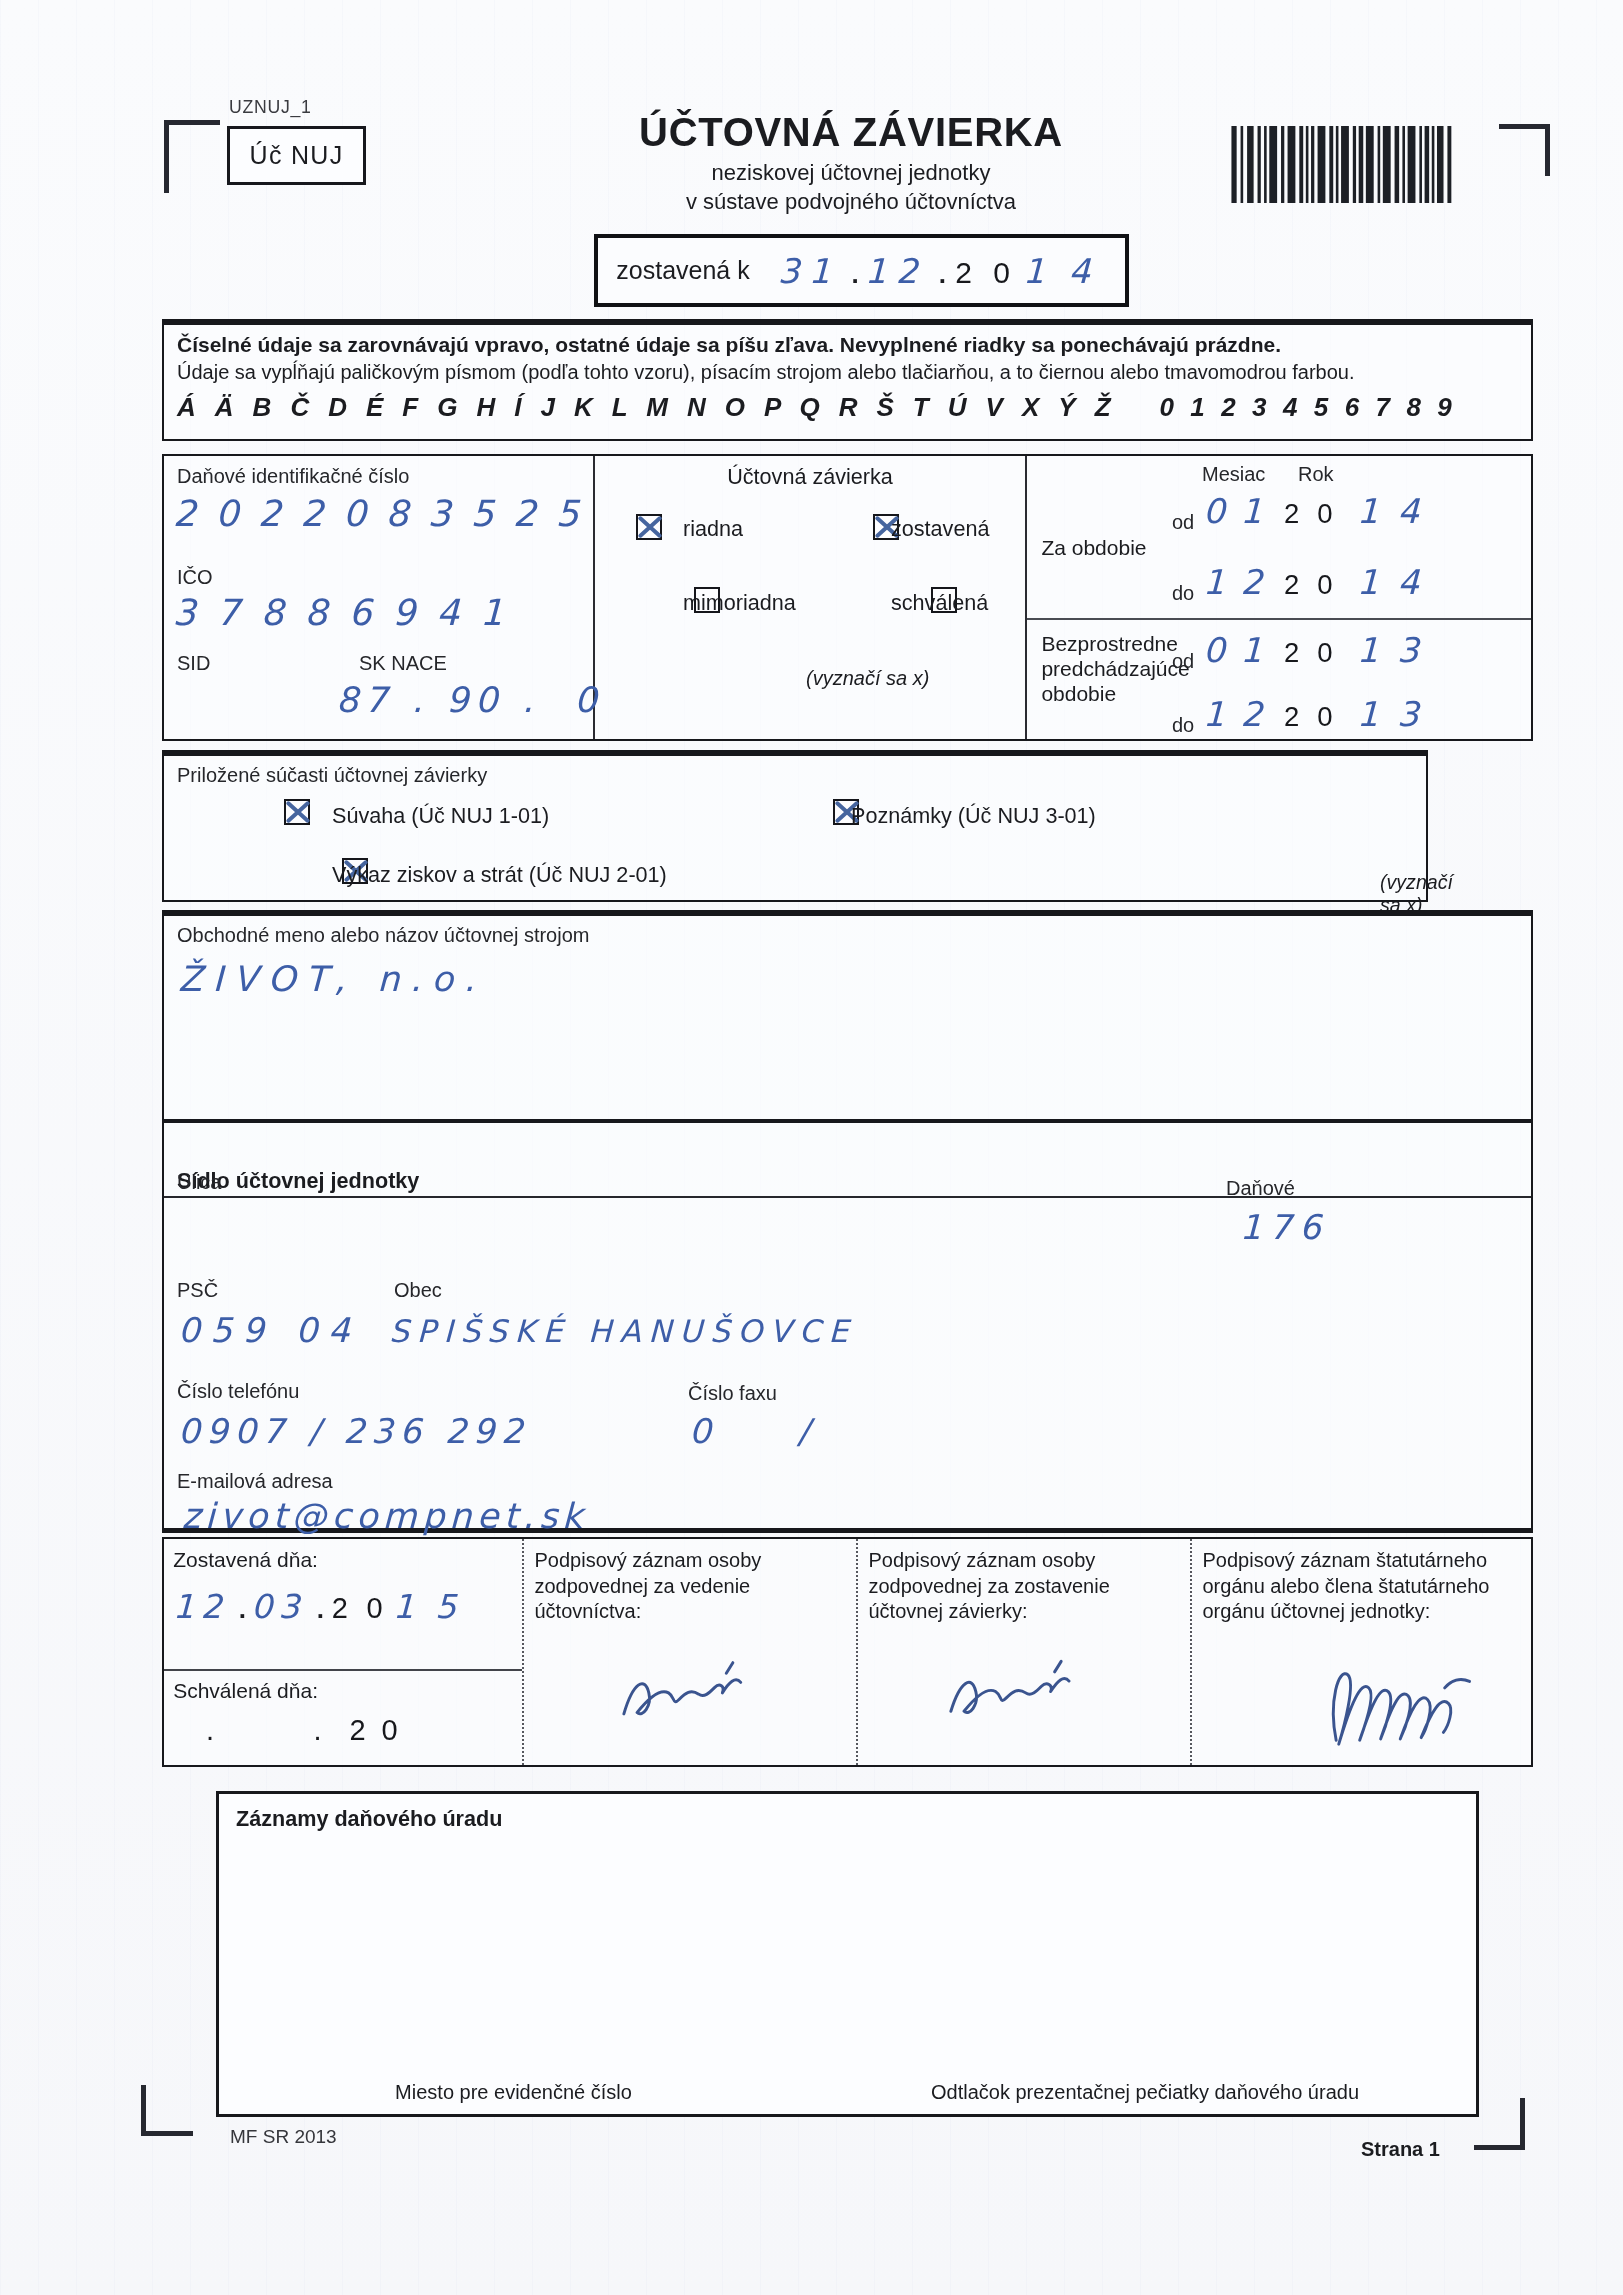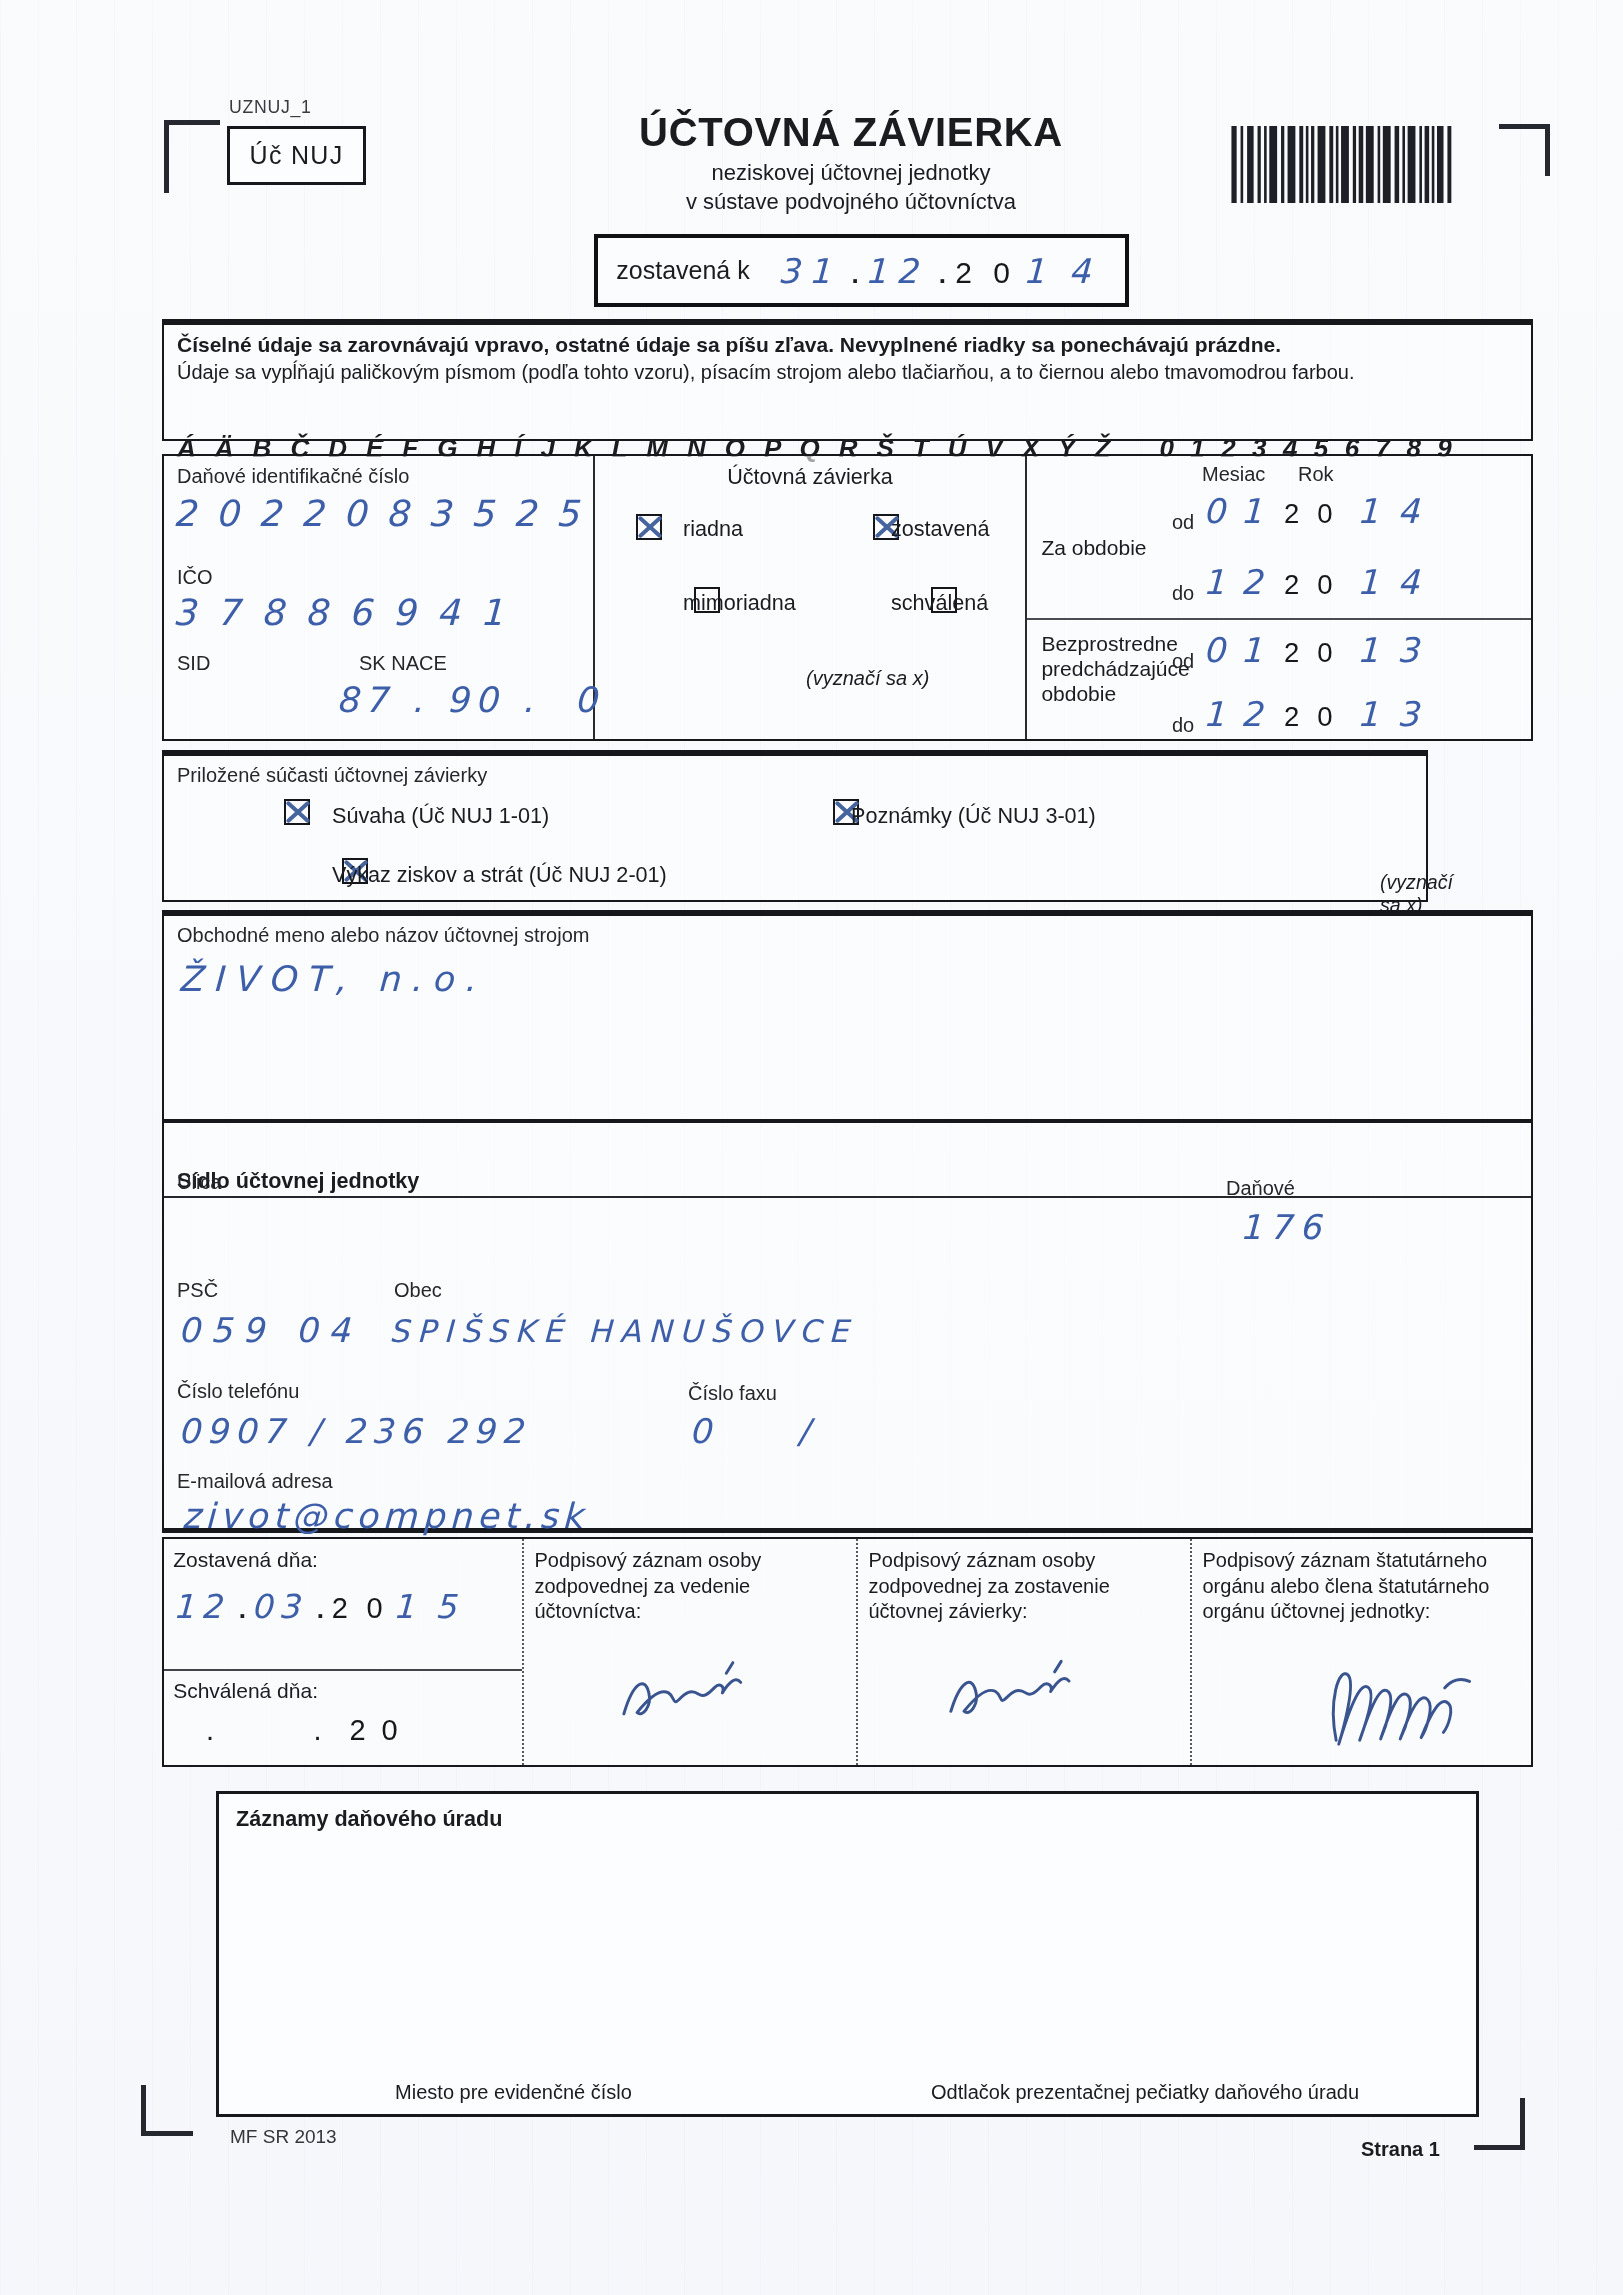--- a/index.html
+++ b/index.html
@@ -104,21 +104,21 @@
       <span class="print-digit" style="font-size:30px;letter-spacing:6.5px;">2 0</span>
       <span class="hand" style="font-size:34px;letter-spacing:6.5px;">1 4</span>
     </span>
   </div>
 
   <div class="abs box thicktop" style="left:162px;top:319px;width:1371px;height:122px;padding:7.9px 13px;">
     <div class="b" style="font-size:21px;">Číselné údaje sa zarovnávajú vpravo, ostatné údaje sa píšu zľava. Nevyplnené riadky sa ponechávajú prázdne.</div>
     <div style="font-size:20px;margin-top:4.6px;">Údaje sa vypĺňajú paličkovým písmom (podľa tohto vzoru), písacím strojom alebo tlačiarňou, a to čiernou alebo tmavomodrou farbou.</div>
     <div style="display:flex;margin-top:7.9px;align-items:baseline;">
       <span class="b it" style="font-size:26px;letter-spacing:5.9px;white-space:pre;">Á Ä B Č D É F G H Í J K L M N O P Q R Š T Ú V X Ý Ž</span>
-      <span class="b it" style="font-size:26px;letter-spacing:4.6px;white-space:pre;margin-left:43px;margin-top:41px;">0 1 2 3 4 5 6 7 8 9</span>
+      <span class="b it" style="font-size:26px;letter-spacing:4.6px;white-space:pre;margin-left:43px;">0 1 2 3 4 5 6 7 8 9</span>
     </div>
   </div>
 
   <div class="abs box" style="left:162px;top:454px;width:1371px;height:287px;display:flex;padding:0;">
 
     <div style="position:relative;width:431px;border-right:2px solid #2a2b31;">
       <div class="abs lbl" style="left:13px;top:9.2px;">Daňové identifikačné číslo</div>
       <div class="abs hand" style="left:11.8px;top:37px;font-size:36px;letter-spacing:19.6px;white-space:nowrap;">2022083525</div>
       <div class="abs lbl" style="left:13px;top:110px;">IČO</div>
       <div class="abs hand" style="left:11.8px;top:136px;font-size:36px;letter-spacing:21px;white-space:nowrap;">37886941</div>

